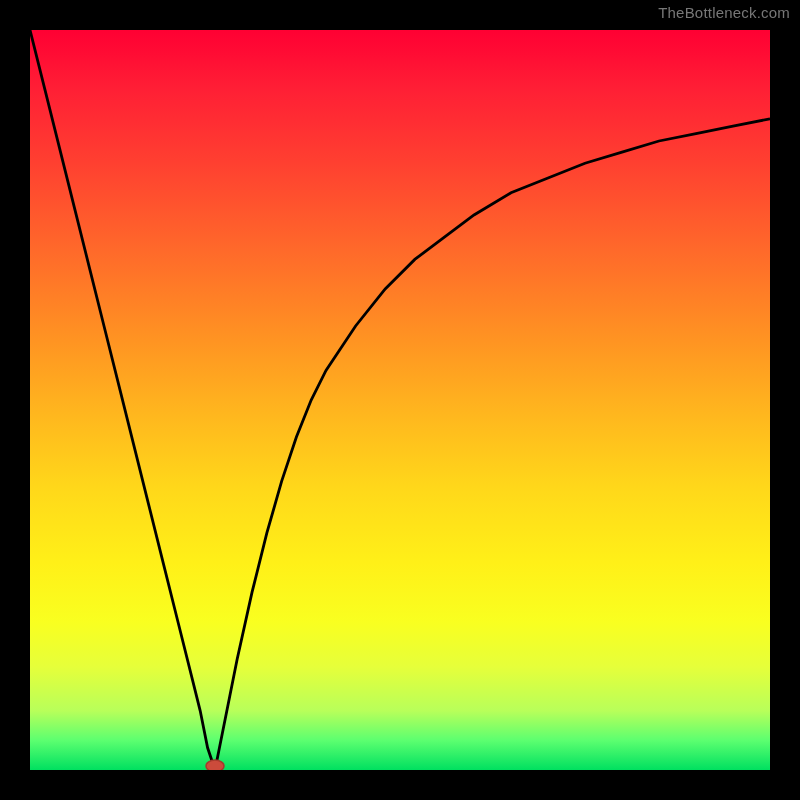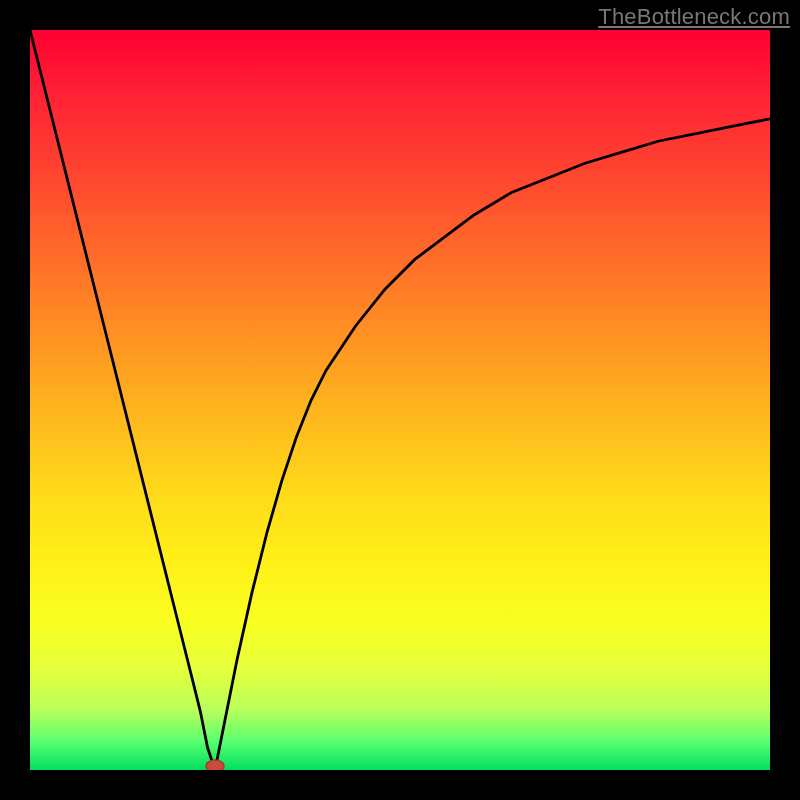--- a/index.html
+++ b/index.html
@@ -46,24 +46,23 @@
     left: 0;
     top: 0;
     width: 740px;
     height: 740px;
   }
   .watermark {
     position: absolute;
     top: 4px;
     right: 10px;
     color: #777;
-    font-size: 22px;
+    font-size: 15px;
     letter-spacing: 0.2px;
     user-select: none;
-    text-decoration: underline;
   }
 </style>
 </head>
 <body>
 
 <div class="frame">
 
   <div class="watermark">TheBottleneck.com</div>
 
   <div class="plot-area">

